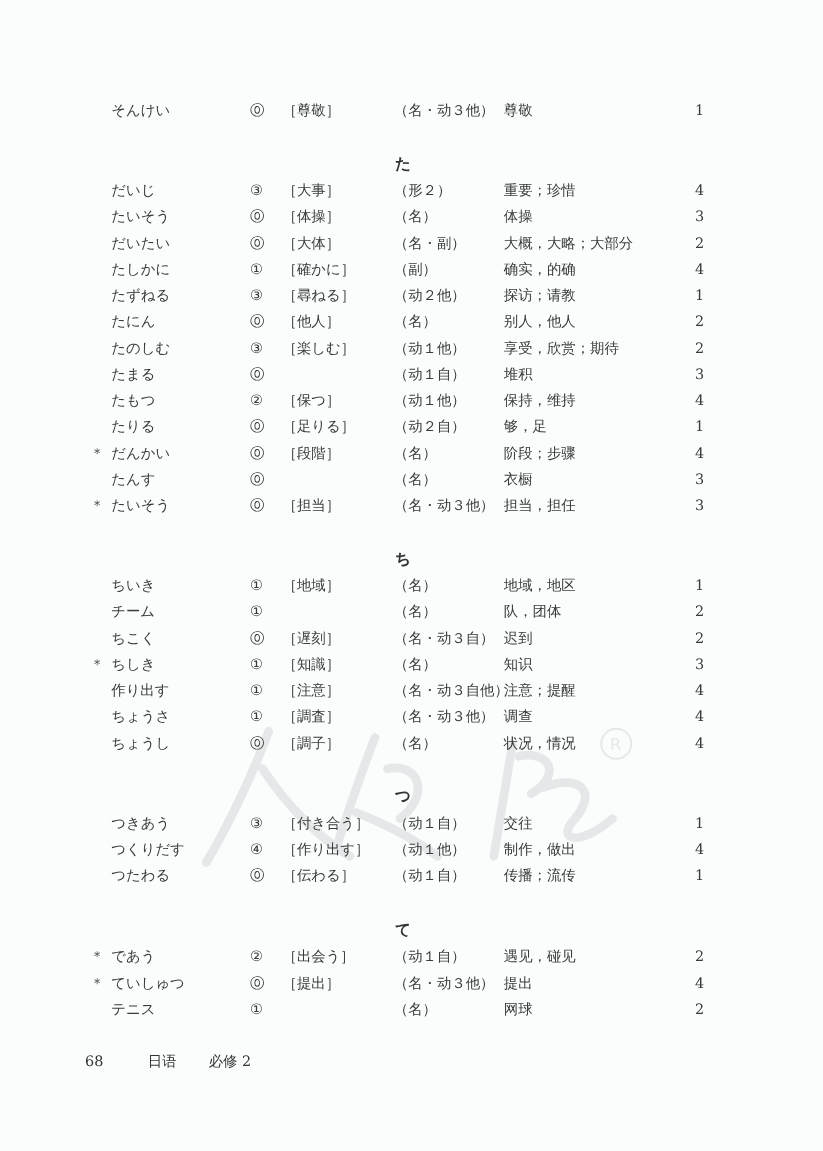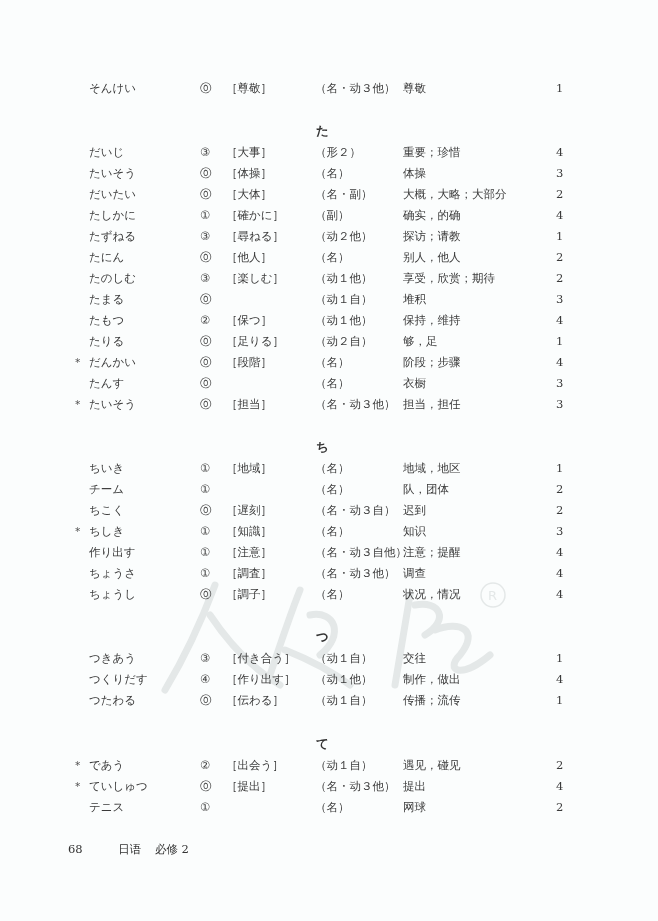--- a/index.html
+++ b/index.html
@@ -25,21 +25,21 @@
     .c-meaning { left: 403px; }
     .c-level { left: 556px; }
     .section-head {
       position: absolute; left: 316px; font-size: 12.5px; font-weight: bold;
       color: #333;
     }
     .footer {
       position: absolute; top: 842px; left: 68px; font-size: 11.5px; color: #333;
     }
     .footer .pn { margin-right: 32px; }
-    .footer .bk { margin-right: 10px; }
+    .footer .bk { margin-right: 22px; }
     .watermark {
       position: absolute; left: 160px; top: 575px; width: 360px; height: 120px;
       pointer-events: none;
     }
   </style>
 </head>
 <body>
 
 <div class="page">
 

